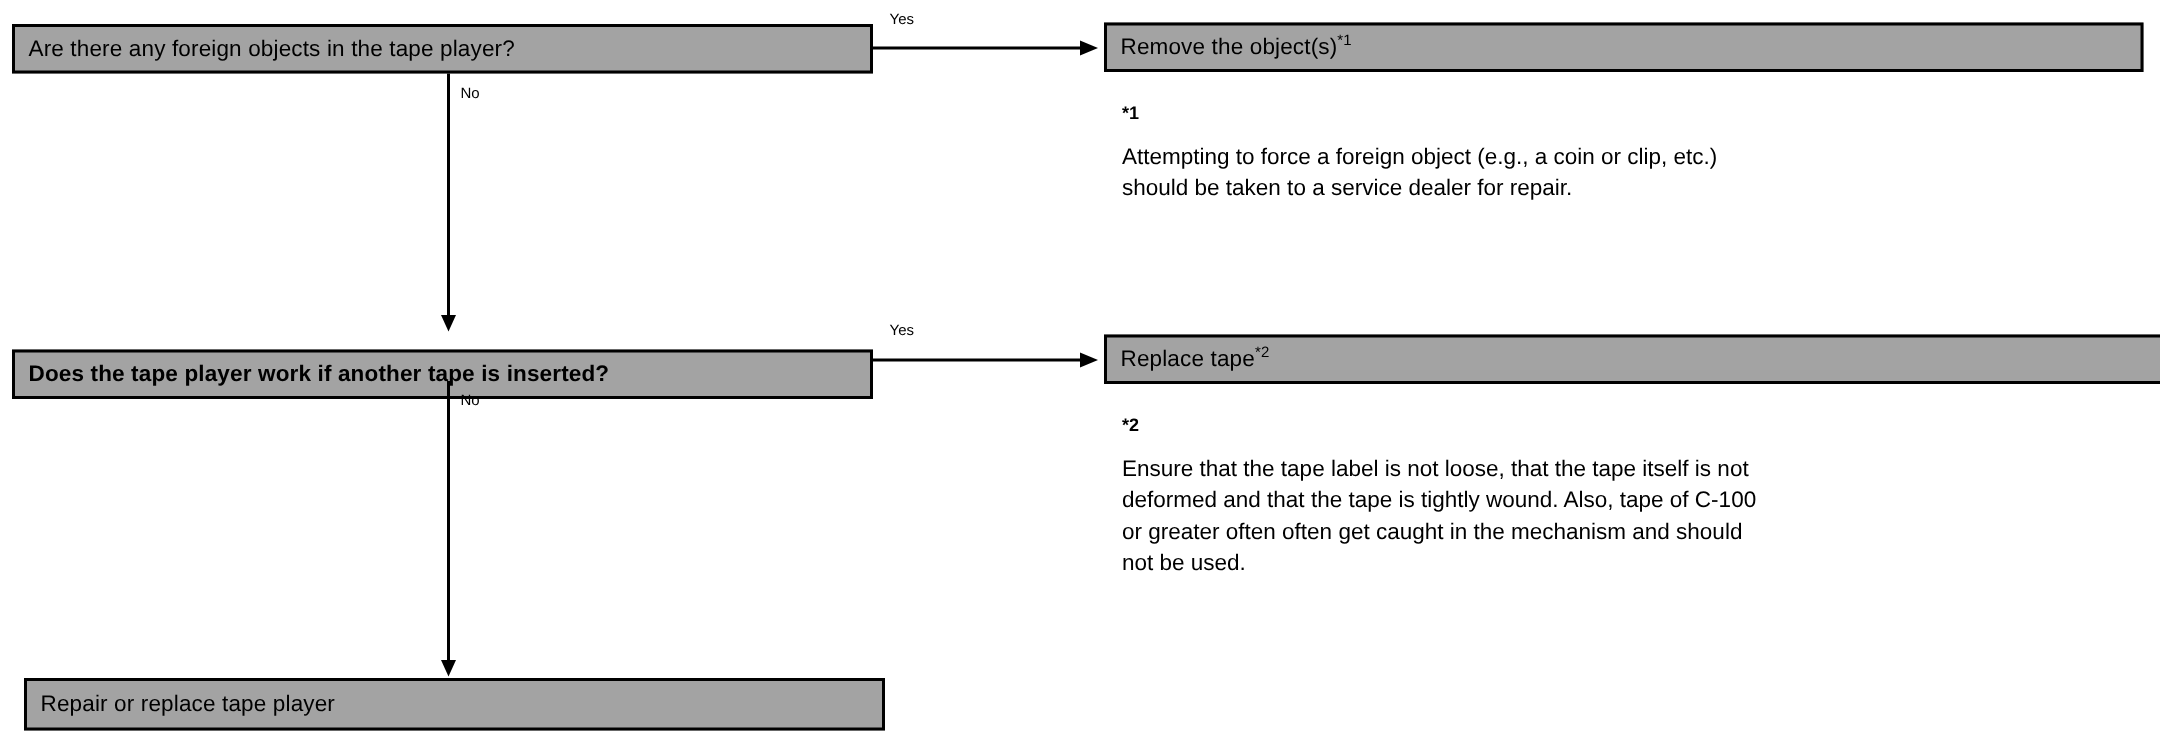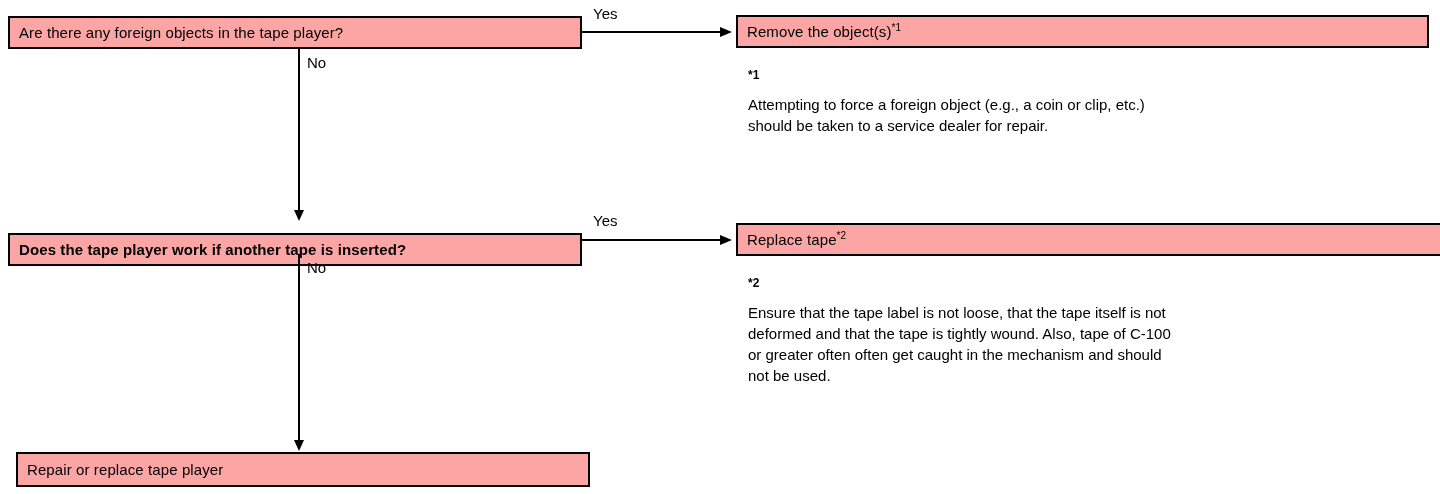--- a/index.html
+++ b/index.html
@@ -16,21 +16,21 @@
     width: 1440px;
     height: 494px;
     background: #ffffff;
     overflow: hidden;
   }
 
   
   .box {
     position: absolute;
     box-sizing: border-box;
-    background: #fca5a5;
+    background: #a3a3a3;
     border: 2px solid #000000;
     display: flex;
     align-items: center;
   }
   .box .box-label {
     font-size: 15px;
     line-height: 17px;
     letter-spacing: 0.1px;
     padding-left: 9px;
     white-space: nowrap;
@@ -82,21 +82,21 @@
   #arrow-2     { left: 294px; top: 440px; }
 
   #hline-yes1  { left: 582px; top: 31px;  width: 140px; }
   #arrow-yes1  { left: 720px; top: 27px; }
   #hline-yes2  { left: 582px; top: 239px; width: 140px; }
   #arrow-yes2  { left: 720px; top: 235px; }
 
   
   .edge-label {
     position: absolute;
-    font-size: 15px;
+    font-size: 10px;
     line-height: 17px;
     white-space: nowrap;
   }
   #label-yes-1 { left: 593px; top: 5px; }
   #label-no-1  { left: 307px; top: 54px; }
   #label-yes-2 { left: 593px; top: 212px; }
   #label-no-2  { left: 307px; top: 259px; }
 
   
   .footnote {

